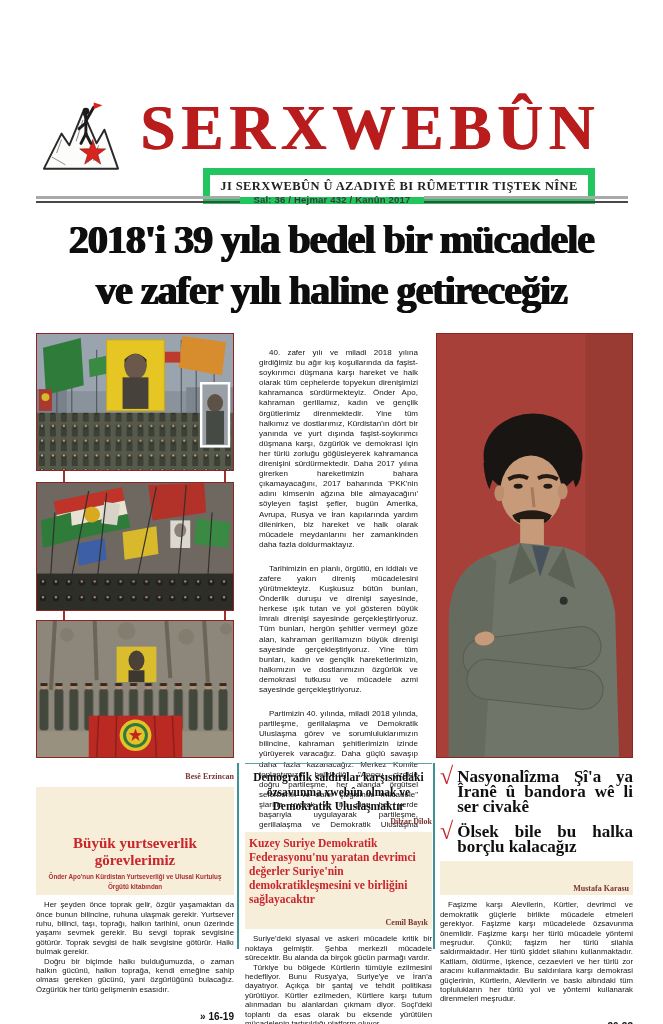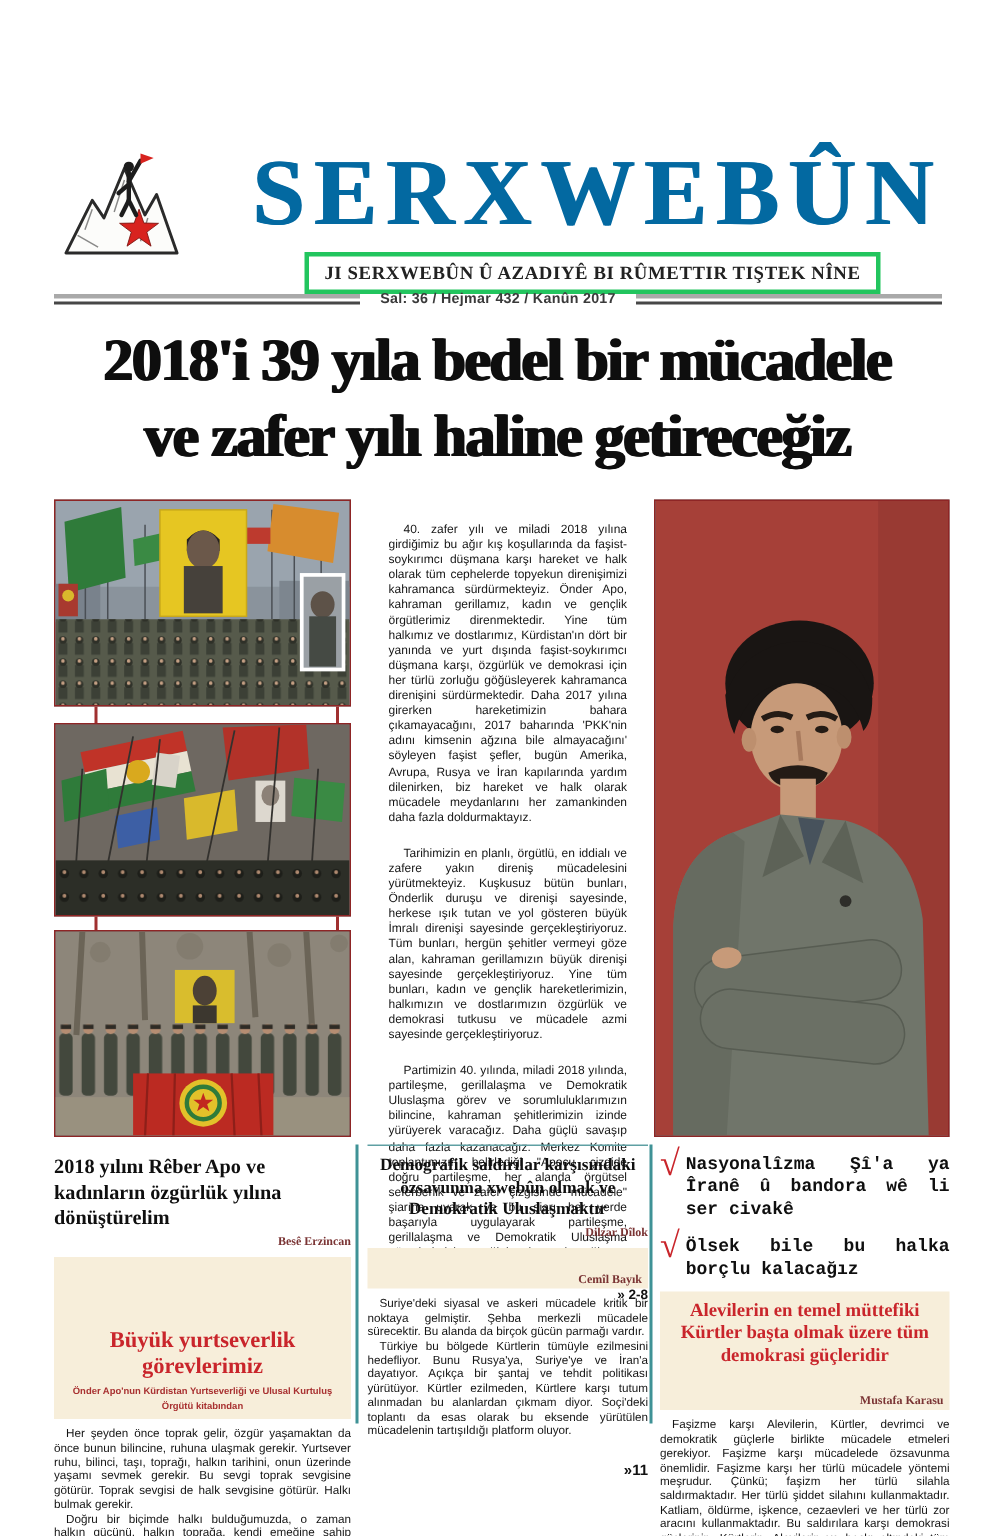--- a/index.html
+++ b/index.html
@@ -1,24 +1,24 @@
 <!DOCTYPE html>
 <html><head>
 <meta charset="utf-8">
 <style>
   html,body{margin:0;padding:0;background:#ffffff;}
   .page{position:relative;width:663px;height:1024px;background:#ffffff;overflow:hidden;
         font-family:"Liberation Sans",sans-serif;color:#141414;}
   .abs{position:absolute;}
 
   
-  .mast-title{left:112px;top:86px;width:516px;height:84px;line-height:84px;text-align:right;
+  .mast-title{left:112px;top:86px;width:516px;height:84px;line-height:84px;text-align:center;
     font-family:"Liberation Serif",serif;font-weight:bold;font-size:63px;letter-spacing:6px;
-    color:#0369a1;text-shadow:1px 0 0 currentColor;}
-  .slogan-box{left:203px;top:168px;width:378px;height:22px;border:3px solid #22c55e;
+    color:#b91c1c;text-shadow:1px 0 0 currentColor;}
+  .slogan-box{left:203px;top:168px;width:378px;height:22px;border:7px solid #22c55e;
     line-height:22px;text-align:center;font-family:"Liberation Serif",serif;font-weight:bold;
     font-size:12.5px;letter-spacing:.4px;color:#222;}
   .issue-row{left:36px;top:194px;width:592px;display:flex;align-items:center;gap:13px;}
   .dblrule{flex:1;height:2px;border-top:3px solid #a9a9a9;border-bottom:2px solid #474747;}
   .issue-text{font-size:9.5px;font-weight:bold;color:#3a3a3a;letter-spacing:.2px;white-space:nowrap;}
 
   
   .headline{left:18px;top:214px;width:627px;text-align:center;font-family:"Liberation Serif",serif;
     font-weight:bold;font-size:40px;line-height:51px;letter-spacing:-1px;color:#0e0e0e;
     text-shadow:.8px 0 0 currentColor,-.8px 0 0 currentColor;}
@@ -48,21 +48,21 @@
   .creambox{background:#f7eeda;padding:5px 4px 4px;margin-top:6px;}
   .redtitle{font-family:"Liberation Serif",serif;font-weight:bold;color:#c9252b;}
   .redtitle.big{font-size:15px;line-height:17px;text-align:center;margin-top:43px;}
   .redtitle.midr{font-size:11.5px;line-height:14px;text-align:left;}
   .redtitle.rightr{font-size:12.5px;line-height:15px;text-align:center;}
   .box-subtitle{font-size:6.3px;font-weight:bold;color:#a83030;text-align:center;margin-top:3px;}
   .body-block{margin-top:5px;}
   .check-item{display:flex;gap:4px;margin-bottom:7px;align-items:flex-start;}
   .check-glyph{font-family:"Liberation Serif",serif;font-weight:bold;font-size:24px;line-height:20px;
     color:#c9252b;flex:0 0 auto;}
-  .check-text{font-family:Liberation Mono, monospace;font-weight:bold;font-size:12px;line-height:15px;
+  .check-text{font-family:Liberation Serif, serif;font-weight:bold;font-size:17px;line-height:15px;
     color:#0f0f0f;padding-top:3px;}
 </style>
 </head>
 <body>
 
 <div class="page">
 
   <div class="abs" style="left:42px;top:100px;width:78px;height:74px;">
     <svg viewBox="0 0 80 75" width="78" height="74">
       <path d="M2,70 L20,34 L28,46 L42,12 L56,44 L64,30 L78,70 Z" fill="#fcfcfa" stroke="#2a2a2a" stroke-width="2" stroke-linejoin="round"></path>
@@ -243,57 +243,56 @@
     <p>Tarihimizin en planlı, örgütlü, en iddialı ve zafere yakın direniş mücadelesini yürütmekteyiz. Kuşkusuz bütün bunları, Önderlik duruşu ve direnişi sayesinde, herkese ışık tutan ve yol gösteren büyük İmralı direnişi sayesinde gerçekleştiriyoruz. Tüm bunları, hergün şehitler vermeyi göze alan, kahraman gerillamızın büyük direnişi sayesinde gerçekleştiriyoruz. Yine tüm bunları, kadın ve gençlik hareketlerimizin, halkımızın ve dostlarımızın özgürlük ve demokrasi tutkusu ve mücadele azmi sayesinde gerçekleştiriyoruz.</p>
     <p>Partimizin 40. yılında, miladi 2018 yılında, partileşme, gerillalaşma ve Demokratik Uluslaşma görev ve sorumluluklarımızın bilincine, kahraman şehitlerimizin izinde yürüyerek varacağız. Daha güçlü savaşıp daha fazla kazanacağız. Merkez Komite toplantımızın belirlediği "Apocu çizgide doğru partileşme, her alanda örgütsel seferberlik ve zafer çizgisinde mücadele" şiarına uyarak ve bu şiarı her yerde başarıyla uygulayarak partileşme, gerillalaşma ve Demokratik Uluslaşma görevlerimizin gereğini yerine getireceğiz.</p>
     <div class="pageref">» 2-8</div>
   </div>
 
   <div class="abs vdivider" style="left:237px;top:763px;height:186px;"></div>
   <div class="abs vdivider" style="left:433px;top:763px;height:186px;"></div>
   <div class="abs hrule-mid" style="left:245px;top:763px;width:187px;"></div>
 
   <div class="abs sec" style="left:36px;top:769px;width:198px;">
-    <div class="sec-title left-t">2018 yılını Rêber Apo ve kadınların özgürlük yılına dönüştürelim</div>
     <div class="author">Besê Erzincan</div>
     <div class="creambox">
       <div class="redtitle big">Büyük yurtseverlik görevlerimiz</div>
       <div class="box-subtitle">Önder Apo'nun Kürdistan Yurtseverliği ve Ulusal Kurtuluş Örgütü kitabından</div>
     </div>
     <div class="body-block">
       <p>Her şeyden önce toprak gelir, özgür yaşamaktan da önce bunun bilincine, ruhuna ulaşmak gerekir. Yurtsever ruhu, bilinci, taşı, toprağı, halkın tarihini, onun üzerinde yaşamı sevmek gerekir. Bu sevgi toprak sevgisine götürür. Toprak sevgisi de halk sevgisine götürür. Halkı bulmak gerekir.</p>
       <p>Doğru bir biçimde halkı bulduğumuzda, o zaman halkın gücünü, halkın toprağa, kendi emeğine sahip olması gereken gücünü, yani özgürlüğünü bulacağız. Özgürlük her türlü gelişmenin esasıdır.</p>
       <div class="pageref">» 16-19</div>
     </div>
   </div>
 
   <div class="abs sec" style="left:245px;top:770px;width:187px;">
     <div class="sec-title mid-t">Demografik saldırılar karşısındaki özsavunma xwebûn olmak ve Demokratik Uluslaşmaktır</div>
     <div class="author">Dilzar Dîlok</div>
     <div class="creambox" style="padding:4px 4px 2px;">
+      <div class="redtitle midr">Kuzey Suriye Demokratik Federasyonu'nu yaratan devrimci değerler Suriye'nin demokratikleşmesini ve birliğini sağlayacaktır</div>
       <div class="author" style="margin-top:12px;">Cemîl Bayık</div>
     </div>
     <div class="body-block">
       <p>Suriye'deki siyasal ve askeri mücadele kritik bir noktaya gelmiştir. Şehba merkezli mücadele sürecektir. Bu alanda da birçok gücün parmağı vardır.</p>
       <p>Türkiye bu bölgede Kürtlerin tümüyle ezilmesini hedefliyor. Bunu Rusya'ya, Suriye'ye ve İran'a dayatıyor. Açıkça bir şantaj ve tehdit politikası yürütüyor. Kürtler ezilmeden, Kürtlere karşı tutum alınmadan bu alanlardan çıkmam diyor. Soçi'deki toplantı da esas olarak bu eksende yürütülen mücadelenin tartışıldığı platform oluyor.</p>
       <div class="pageref">»11</div>
     </div>
   </div>
 
   <div class="abs sec" style="left:440px;top:766px;width:193px;">
     <div class="check-item">
       <span class="check-glyph">√</span>
       <span class="check-text">Nasyonalîzma Şî'a ya Îranê û bandora wê li ser civakê</span>
     </div>
     <div class="check-item">
       <span class="check-glyph">√</span>
       <span class="check-text">Ölsek bile bu halka borçlu kalacağız</span>
     </div>
     <div class="creambox" style="margin-top:2px;padding:5px 4px 2px;">
-      <div class="redtitle rightr">Alevilerin en temel müttefiki Kürtler başta olmak üzere tüm demokrasi güçleridir</div>
       <div class="author" style="margin-top:18px;">Mustafa Karasu</div>
     </div>
     <div class="body-block">
       <p>Faşizme karşı Alevilerin, Kürtler, devrimci ve demokratik güçlerle birlikte mücadele etmeleri gerekiyor. Faşizme karşı mücadelede özsavunma önemlidir. Faşizme karşı her türlü mücadele yöntemi meşrudur. Çünkü; faşizm her türlü silahla saldırmaktadır. Her türlü şiddet silahını kullanmaktadır. Katliam, öldürme, işkence, cezaevleri ve her türlü zor aracını kullanmaktadır. Bu saldırılara karşı demokrasi güçlerinin, Kürtlerin, Alevilerin ve baskı altındaki tüm toplulukların her türlü yol ve yöntemi kullanarak direnmeleri meşrudur.</p>
       <div class="pageref">» 20-23</div>
     </div>
   </div>
 
 </div>
 

